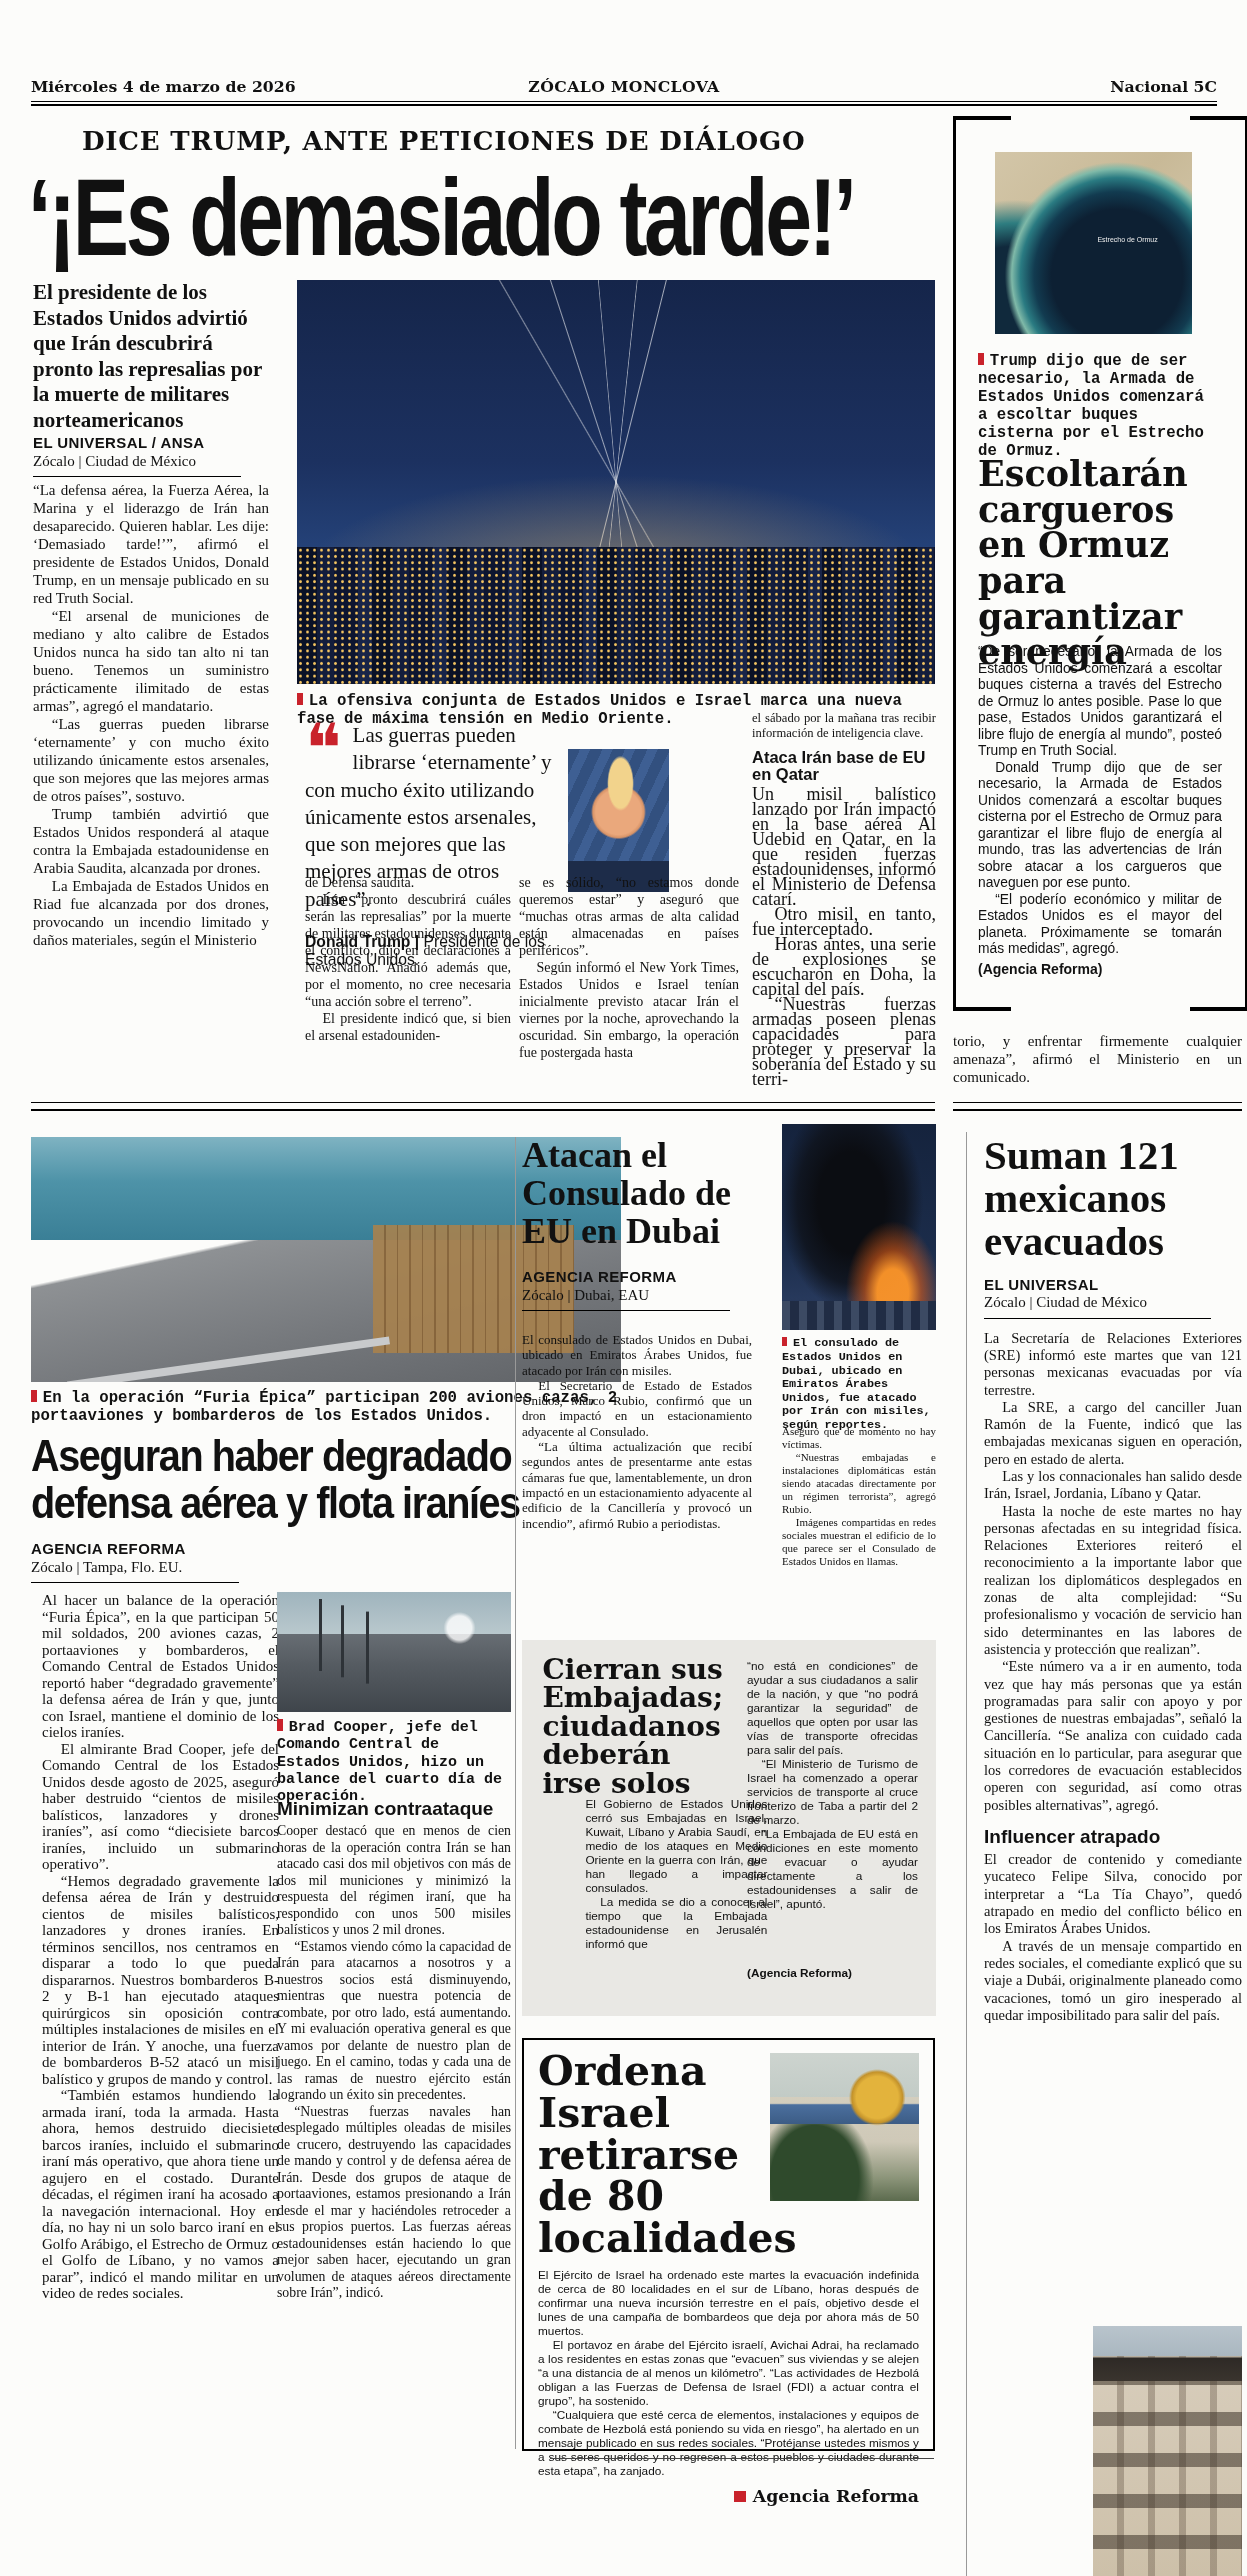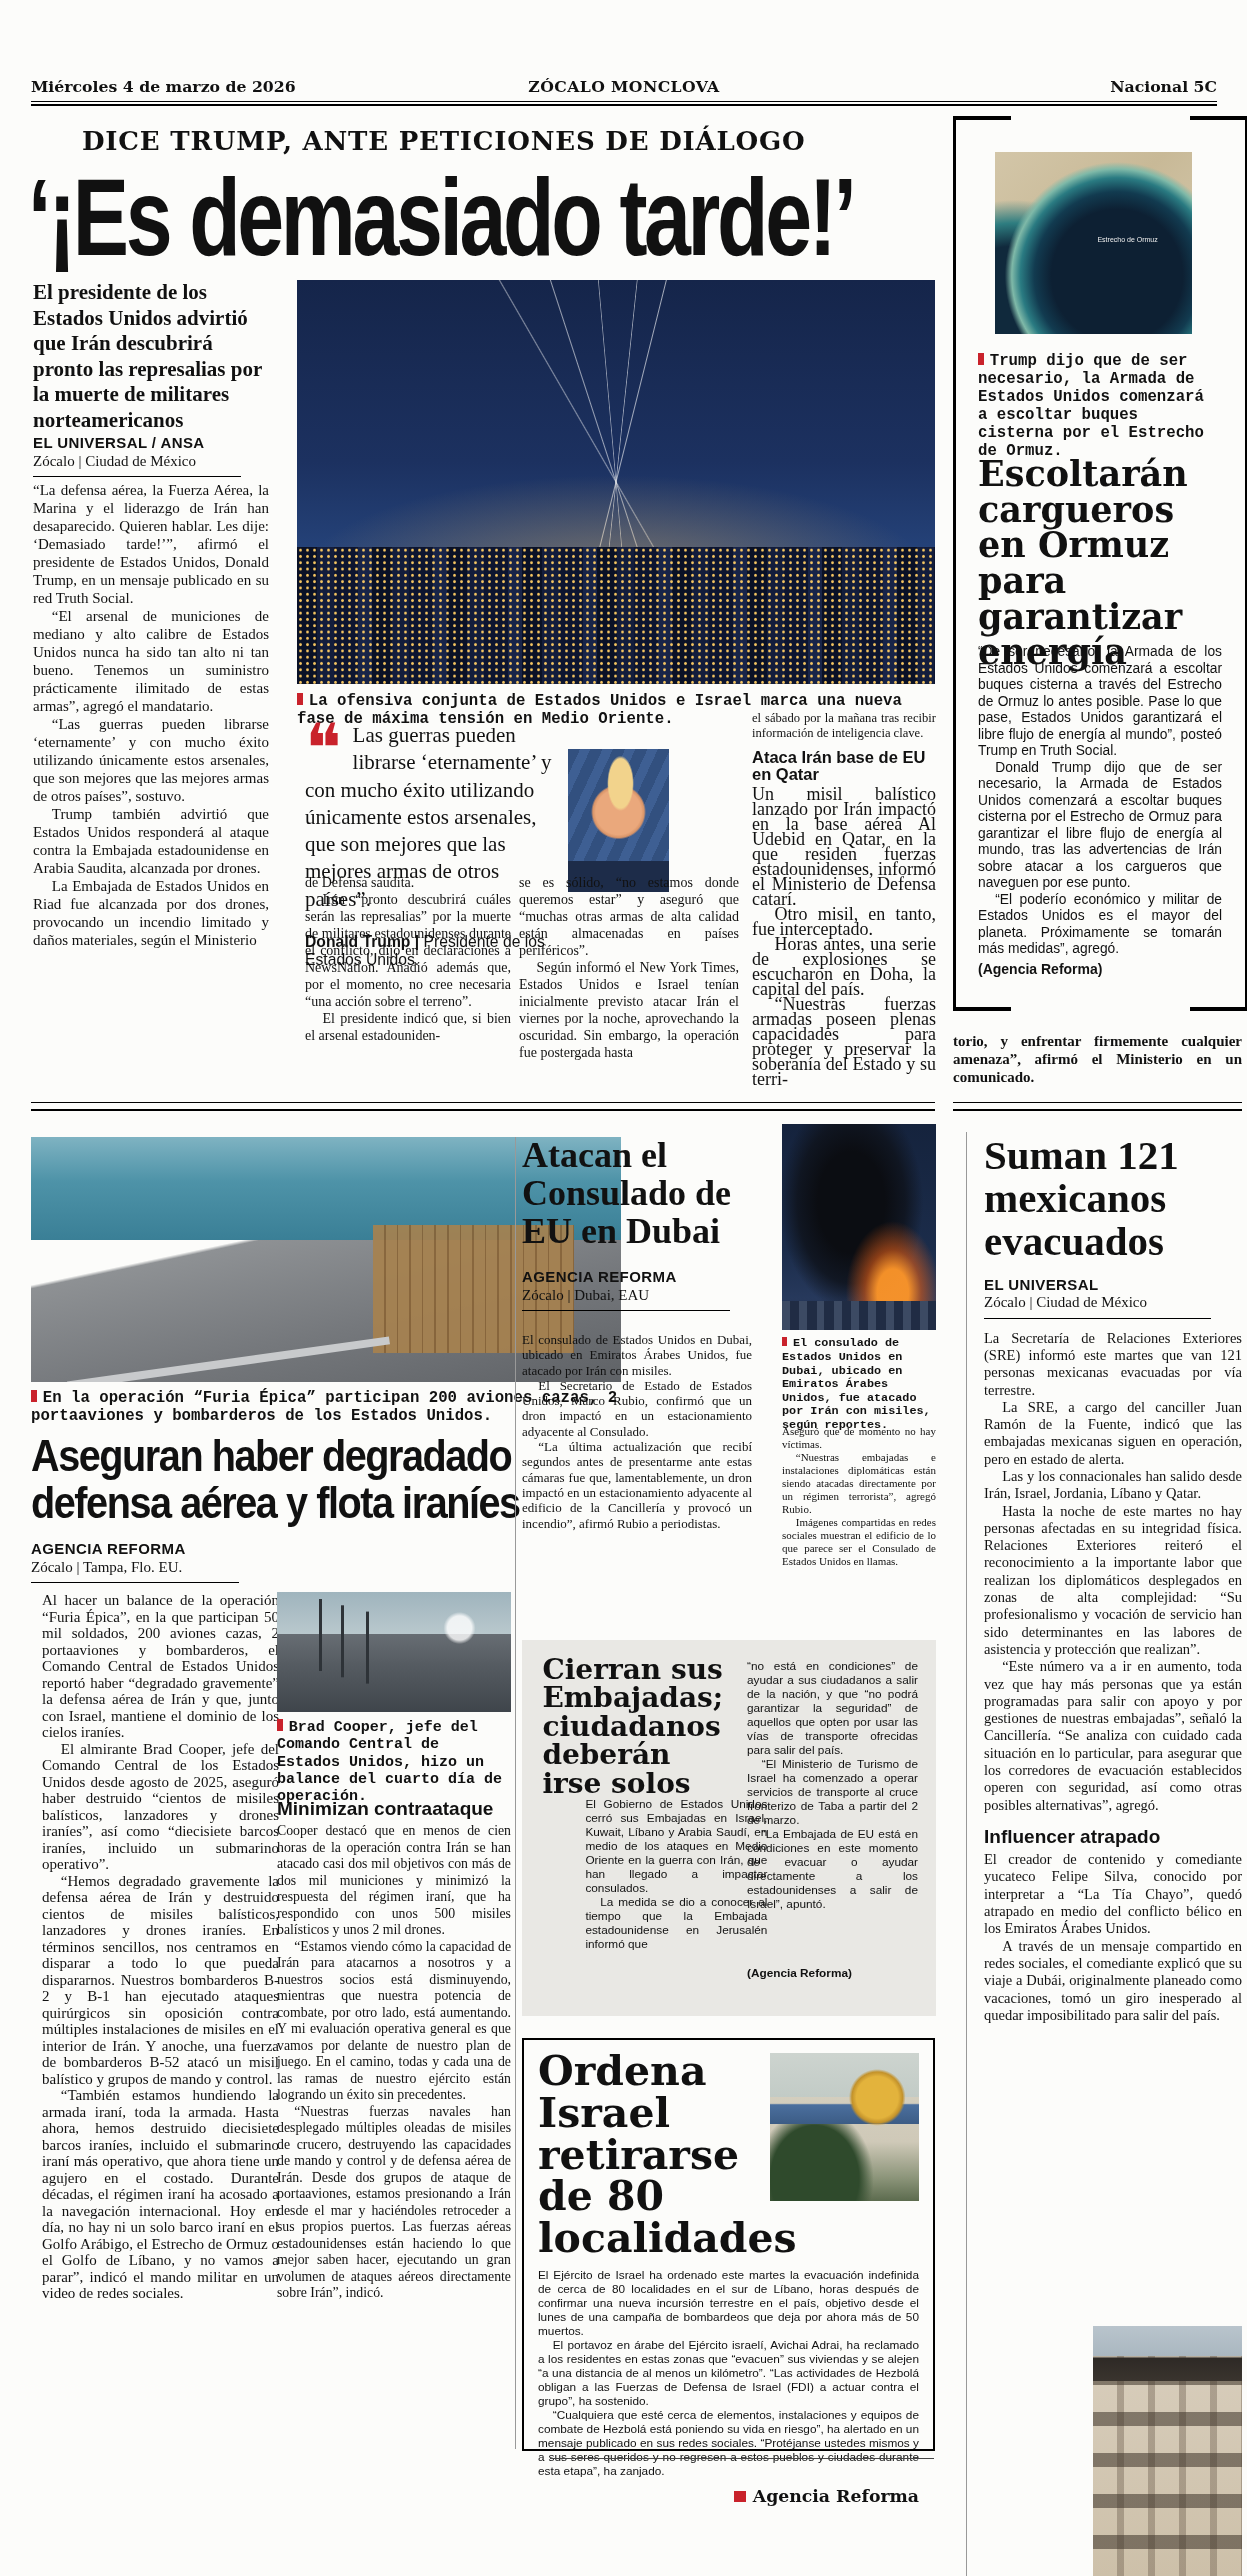--- a/index.html
+++ b/index.html
@@ -185,21 +185,21 @@
       <span class="marker"></span><span>Trump dijo que de ser necesario, la Armada de Estados Unidos comenzará a escoltar buques cisterna por el Estrecho de Ormuz.</span>
     </div>
     <div class="abs slabhead" style="left:22px;top:340px;width:244px;font-size:35px;">Escoltarán cargueros en Ormuz para garantizar energía</div>
     <div class="abs body-col sansbody" style="left:22px;top:528px;width:244px;font-size:13.8px;line-height:16.5px;">
         <p>“De ser necesario, la Armada de los Estados Unidos comenzará a escoltar buques cisterna a través del Estrecho de Ormuz lo antes posible. Pase lo que pase, Estados Unidos garantizará el libre flujo de energía al mundo”, posteó Trump en Truth Social.</p>
         <p>Donald Trump dijo que de ser necesario, la Armada de Estados Unidos comenzará a escoltar buques cisterna por el Estrecho de Ormuz para garantizar el libre flujo de energía al mundo, tras las advertencias de Irán sobre atacar a los cargueros que naveguen por ese punto.</p>
         <p>“El poderío económico y militar de Estados Unidos es el mayor del planeta. Próximamente se tomarán más medidas”, agregó.</p>
       </div>
     <div class="abs signoff" style="left:22px;top:845px;font-size:14px;">(Agencia Reforma)</div>
   </div>
-  <div class="abs body-col" style="left:953px;top:1032px;width:289px;font-size:15px;line-height:18px;font-weight:bold;">
+  <div class="abs body-col" style="left:953px;top:1032px;width:289px;font-size:15px;line-height:18px;">
       <p>torio, y enfrentar firmemente cualquier amenaza”, afirmó el Ministerio en un comunicado.</p>
     </div>
 
   <div class="abs double-rule" style="left:31px;top:1102px;width:904px;"></div>
   <div class="abs double-rule" style="left:953px;top:1102px;width:289px;"></div>
 
   <div class="photo carrier" style="left:31px;top:1137px;width:590px;height:245px;">
     <div class="crates"></div>
     <div class="deckline"></div>
   </div>

